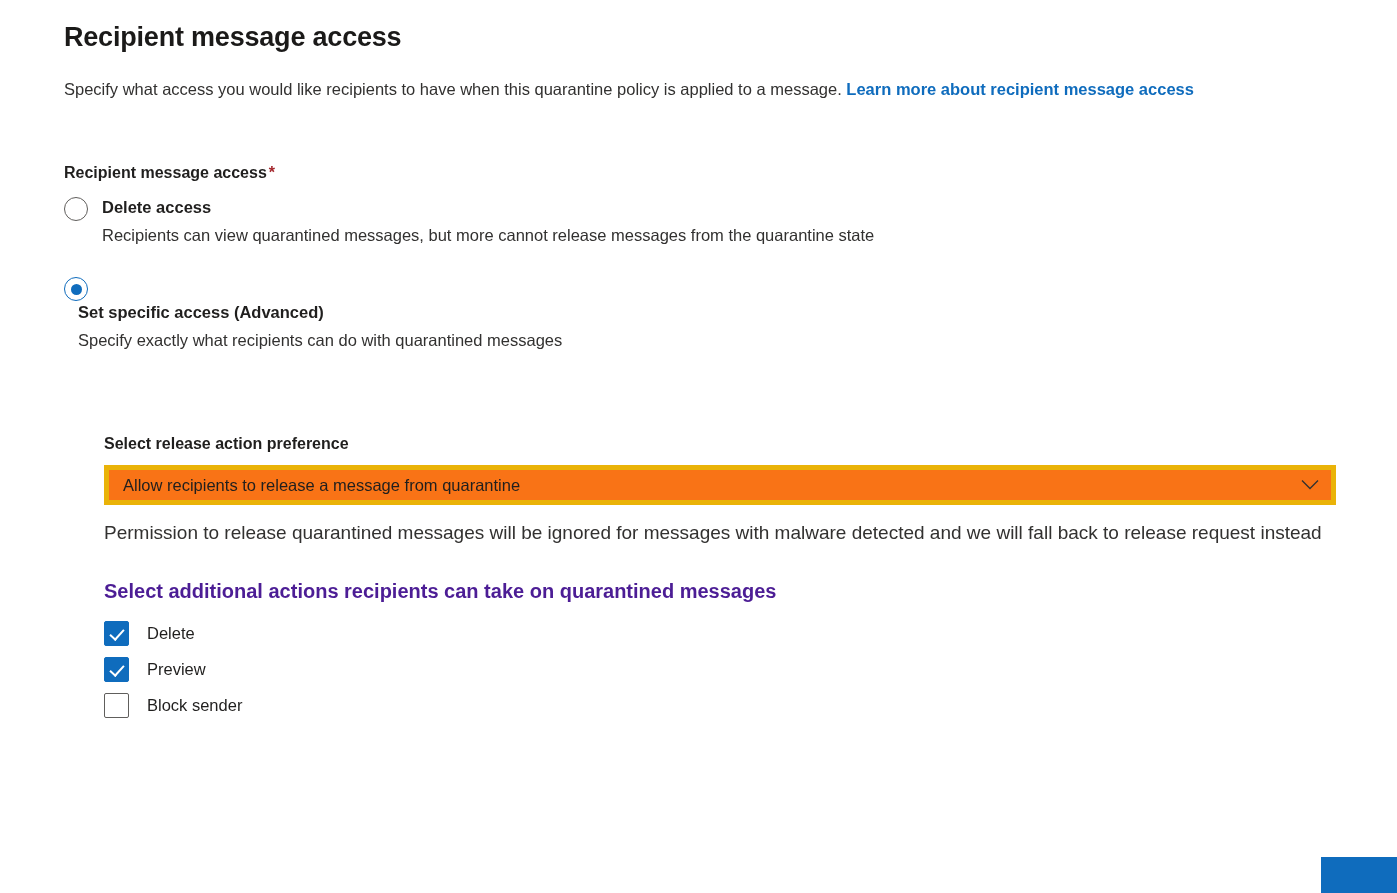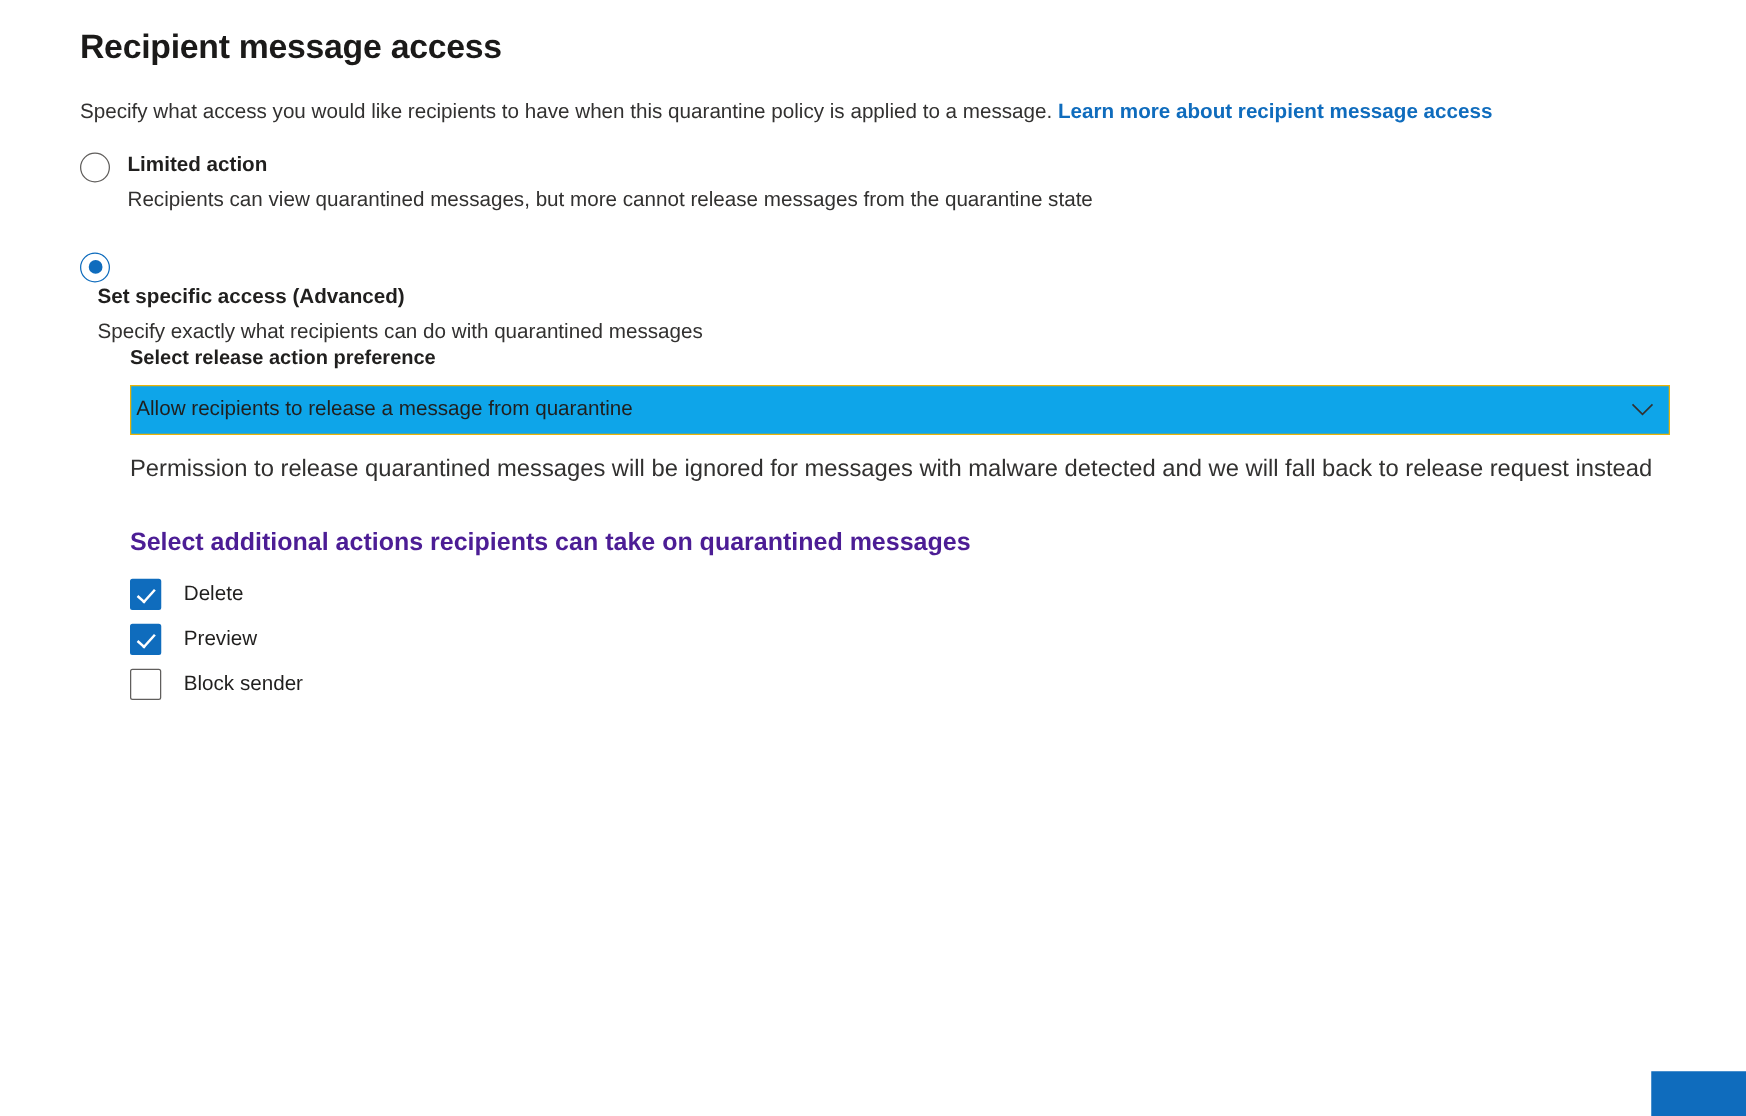--- a/index.html
+++ b/index.html
@@ -108,36 +108,37 @@
   .radio-desc {
     font-size: 16.5px;
     color: #323130;
     line-height: 26px;
     margin-top: 4px;
     max-width: 900px;
   }
 
   .sub-section {
     margin-left: 40px;
+    margin-top: 82px;
   }
   .sub-label {
     font-size: 16px;
     font-weight: bold;
     color: #201f1e;
   }
   .select-wrap {
     margin-top: 12px;
     width: 1232px;
     height: 40px;
-    border: 1px solid #eab308;
-    box-sizing: border-box;
-    background: #0ea5e9;
+    border: 5px solid #eab308;
+    box-sizing: border-box;
+    background: #f97316;
     display: flex;
     align-items: center;
-    padding: 0 12px 0 4px;
+    padding: 0 12px 0 14px;
     cursor: pointer;
   }
   .select-value {
     font-size: 16.5px;
     color: #201f1e;
     flex: 1 1 auto;
     white-space: nowrap;
     overflow: hidden;
     text-overflow: ellipsis;
   }
@@ -212,27 +213,28 @@
 </style>
 </head>
 <body>
 
 <div class="page">
 
   <h1 class="page-title">Recipient message access</h1>
 
   <p class="intro"><span>Specify what access you would like recipients to have when this quarantine policy is applied to a message. </span><a class="link" href="#">Learn more about recipient message access</a></p>
 
+  <div class="field-label"><span>Recipient message access</span><span class="req">*</span></div>
 
   <div class="radio-group">
 
     <div class="radio-row">
       <span class="radio-outer"></span>
       <span class="radio-text">
-        <span class="radio-title">Limited action</span>
+        <span class="radio-title">Delete access</span>
         <span class="radio-desc" style="display:block;">Recipients can view quarantined messages, but more cannot release messages from the quarantine state</span>
       </span>
     </div>
 
     <div class="radio-row">
       <span class="radio-outer checked"></span>
       <span class="radio-text">
         <span class="radio-title">Set specific access (Advanced)</span>
         <span class="radio-desc" style="display:block;">Specify exactly what recipients can do with quarantined messages</span>
       </span>

